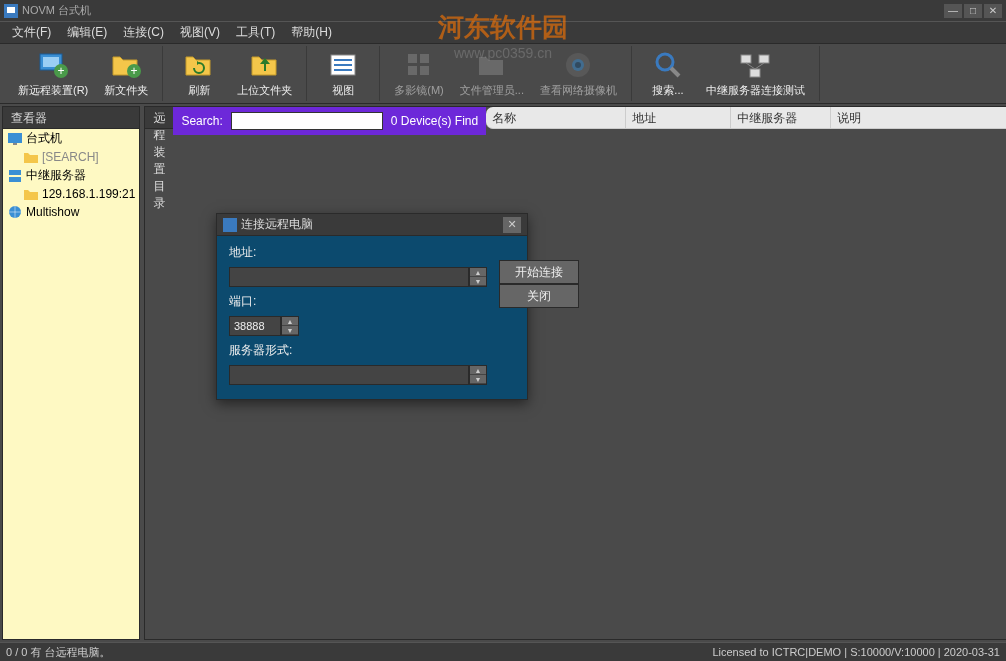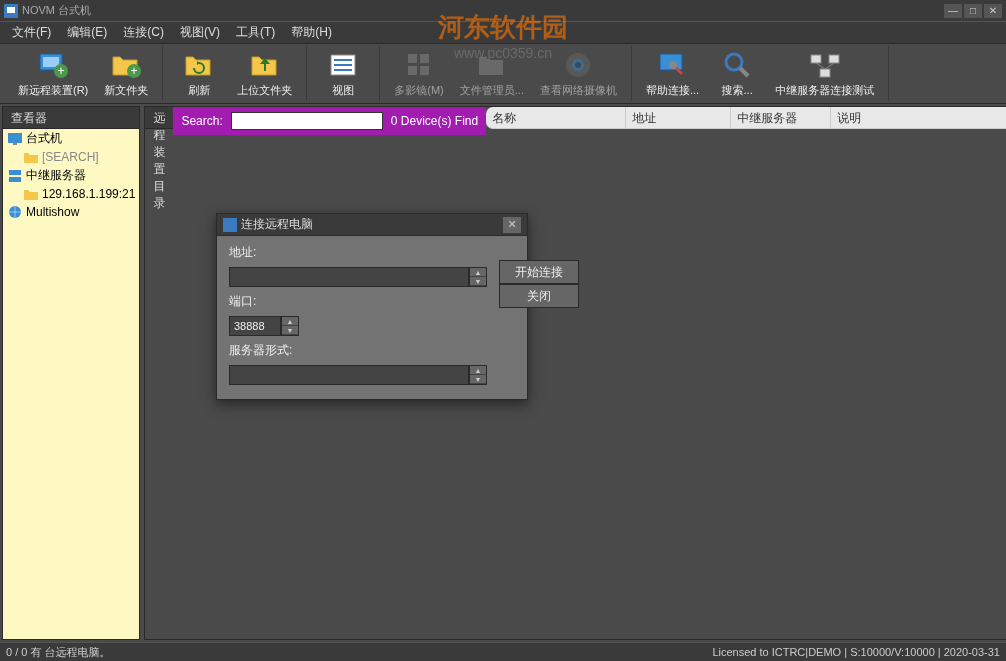--- a/index.html
+++ b/index.html
@@ -24,38 +24,38 @@
 .left-panel { width: 310px; display: flex; flex-direction: column; border: 1px solid #2a2a2a; }
 .panel-header { height: 22px; background: #3a3a3a; color: #ddd; font-size: 12px; padding: 3px 8px; border-bottom: 1px solid #2a2a2a; }
 .tree-view { flex: 1; background: #fef9c3; overflow: auto; font-size: 12px; }
 .tree-item { display: flex; align-items: center; padding: 1px 4px; cursor: pointer; }
 .tree-indent { width: 16px; }
 .tree-icon { width: 16px; height: 16px; margin-right: 3px; display: flex; align-items: center; justify-content: center; }
 .tree-label { color: #000; }
 .tree-label.search { color: #888; }
 
 .right-panel { flex: 1; display: flex; flex-direction: row; border: 1px solid #2a2a2a; }
-.search-bar { height: 28px; background: #a21caf; display: flex; align-items: center; padding: 0 8px; gap: 8px; color: #fff; font-size: 12px; }
+.search-bar { height: 28px; background: #6d28d9; display: flex; align-items: center; padding: 0 8px; gap: 8px; color: #fff; font-size: 12px; }
 .search-bar input { flex: 1; height: 18px; background: #fff; border: 1px solid #333; padding: 0 4px; font-size: 11px; }
 .search-count { white-space: nowrap; }
 .table-header { height: 22px; background: #e8e8e8; display: flex; border-bottom: 1px solid #ccc; font-size: 12px; border-radius: 7px; }
 .th { border-right: 1px solid #ccc; padding: 3px 6px; color: #333; }
 .table-body { flex: 1; background: #fff; overflow: auto; }
 .table-row { height: 17px; border-bottom: 1px solid #f0f0f0; }
 .table-row.alt { background: #f8f8f8; }
 .scrollbar-h { height: 17px; background: #e0e0e0; display: flex; }
 .scrollbar-h .track { flex: 1; background: #d0d0d0; }
 .scrollbar-h .thumb { width: 60%; height: 100%; background: #a0a0a0; }
 .scrollbar-h .btn { width: 17px; background: #c0c0c0; border: 1px solid #999; }
 
 .statusbar { height: 19px; background: #3a3a3a; display: flex; align-items: center; padding: 0 6px; color: #ccc; font-size: 11px; border-top: 1px solid #555; }
 .statusbar .left { flex: 1; }
 .statusbar .right { text-align: right; }
 
-.dialog { position: absolute; left: 216px; top: 213px; width: 312px; background: #737373; border: 1px solid #2a2a2a; box-shadow: 0 4px 12px rgba(0,0,0,0.5); z-index: 100; }
+.dialog { position: absolute; left: 216px; top: 213px; width: 312px; background: #0c4a6e; border: 1px solid #2a2a2a; box-shadow: 0 4px 12px rgba(0,0,0,0.5); z-index: 100; }
 .dialog-titlebar { height: 22px; background: #3a3a3a; display: flex; align-items: center; padding: 0 6px; color: #ddd; font-size: 12px; border-bottom: 1px solid #2a2a2a; }
 .dialog-title-icon { width: 14px; height: 14px; margin-right: 4px; }
 .dialog-title { flex: 1; }
 .dialog-close { width: 18px; height: 16px; background: #666; color: #ccc; display: flex; align-items: center; justify-content: center; cursor: pointer; font-size: 11px; }
 .dialog-body { padding: 8px 12px 14px; color: #eee; font-size: 12px; display: flex; gap: 12px; }
 .dialog-fields { flex: 1; display: flex; flex-direction: column; gap: 6px; }
 .field-label { color: #eee; font-size: 12px; }
 .field-input { display: flex; }
 .field-input input { height: 20px; background: #444; border: 1px solid #2a2a2a; color: #eee; padding: 0 4px; font-size: 11px; }
 .field-input .spinner { width: 18px; background: #666; border: 1px solid #2a2a2a; display: flex; flex-direction: column; }
@@ -187,30 +187,20 @@
             <circle cx="16" cy="16" r="3" fill="#1a4a74"></circle>
           </svg>
         </div>
       <span>查看网络摄像机</span>
     </div>
   </div>
   <div class="tool-group">
     <div class="tool-btn">
       <div class="tool-icon">
           <svg width="32" height="32">
-            <rect x="3" y="5" width="22" height="16" fill="#3a8fd4" stroke="#1a5a94"></rect>
-            <path d="M18 16 L26 24 L24 26 L16 18 Z" fill="#c44"></path>
-            <circle cx="16" cy="16" r="4" fill="#888"></circle>
-          </svg>
-        </div>
-      <span>帮助连接...</span>
-    </div>
-    <div class="tool-btn">
-      <div class="tool-icon">
-          <svg width="32" height="32">
             <circle cx="13" cy="13" r="8" fill="none" stroke="#3a7abf" stroke-width="3"></circle>
             <line x1="19" y1="19" x2="27" y2="27" stroke="#888" stroke-width="4"></line>
           </svg>
         </div>
       <span>搜索...</span>
     </div>
     <div class="tool-btn">
       <div class="tool-icon">
           <svg width="32" height="32">
             <rect x="2" y="6" width="10" height="8" fill="#ddd" stroke="#888"></rect>

